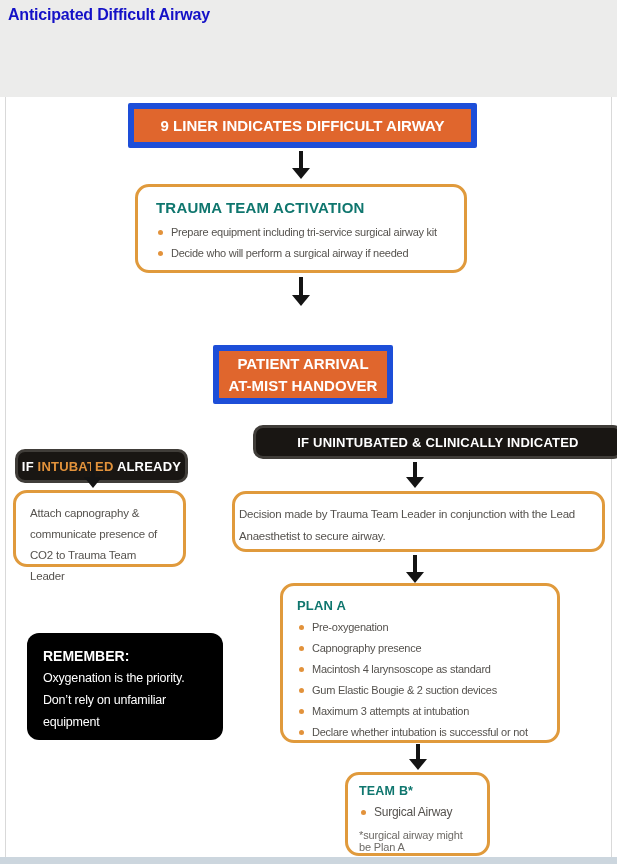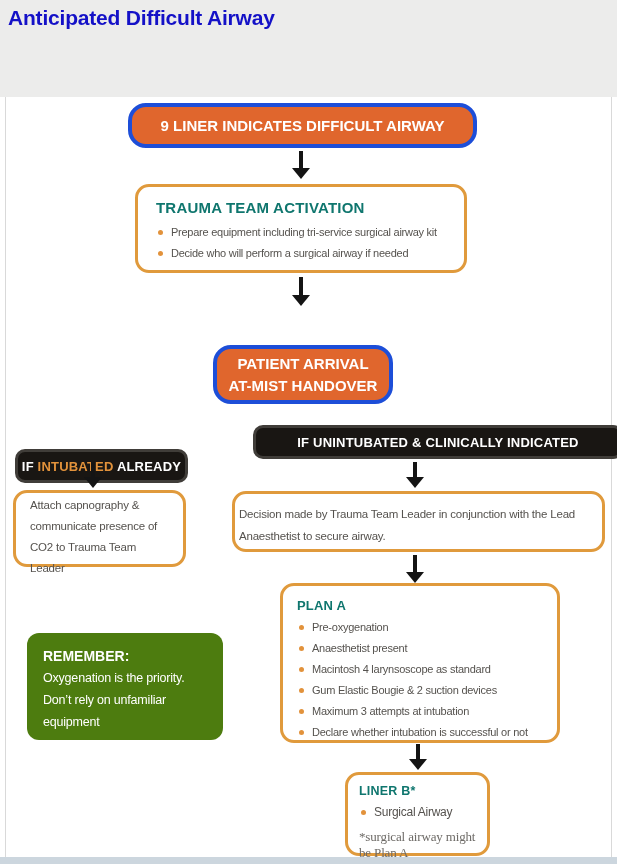--- a/index.html
+++ b/index.html
@@ -5,31 +5,31 @@
   html,body{margin:0;padding:0;}
   body{
     font-family:"Liberation Sans","DejaVu Sans",sans-serif;
     background:#ffffff;
   }
   #stage{
     position:relative;width:617px;height:864px;background:#ffffff;overflow:hidden;
   }
   .topband{position:absolute;left:0;top:0;width:617px;height:97px;background:#ececeb;}
   .page-title{
-    position:absolute;left:8px;top:6px;font-size:21px;font-weight:bold;color:#1411c7;
+    position:absolute;left:8px;top:6px;font-size:16px;font-weight:bold;color:#1411c7;
     letter-spacing:-0.2px;
   }
   .panel{
     position:absolute;left:5px;top:97px;width:605px;height:760px;background:#ffffff;
     border-left:1px solid #d9d9d9;border-right:1px solid #d9d9d9;
   }
   .bottomband{position:absolute;left:0;top:857px;width:617px;height:7px;background:#ccd6de;}
 
   .obox{
-    position:absolute;background:#e0662d;border:4px solid #1d4ed8;border-radius:18px;
+    position:absolute;background:#e0662d;border:6px solid #1d4ed8;border-radius:2px;
     color:#ffffff;font-weight:bold;display:flex;align-items:center;justify-content:center;
     text-align:center;box-sizing:border-box;
   }
   .kbox{
     position:absolute;background:#191613;border:3px solid #403d39;border-radius:10px;
     color:#ffffff;font-weight:bold;display:flex;align-items:center;justify-content:center;
     text-align:center;box-sizing:border-box;font-size:13px;letter-spacing:0.2px;
   }
   .kbox .hl{color:#e2923b;}
   .wbox{
@@ -48,26 +48,26 @@
     content:"";position:absolute;left:2px;top:8px;width:5px;height:5px;border-radius:3px;
     background:#e2923b;
   }
   .arrow{position:absolute;width:20px;display:flex;flex-direction:column;align-items:center;}
   .arrow .stem{width:4px;flex:1;background:#141414;}
   .arrow .head{
     width:0;height:0;border-left:9px solid transparent;border-right:9px solid transparent;
     border-top:11px solid #141414;
   }
   .remember{
-    position:absolute;background:#4d7c0f;border-radius:12px;color:#ffffff;
+    position:absolute;background:#000000;border-radius:12px;color:#ffffff;
     box-sizing:border-box;padding:12px 16px;
   }
   .remember .rtitle{font-weight:bold;font-size:14px;line-height:22px;}
   .remember .rline{font-size:12.5px;letter-spacing:-0.2px;line-height:22px;}
-  .footnote{font-size:13px;letter-spacing:-0.15px;color:#6d6a66;margin-top:6px;font-family:Liberation Serif, serif;}
+  .footnote{font-size:11px;letter-spacing:-0.15px;color:#6d6a66;margin-top:6px;}
 </style>
 </head>
 <body>
 
 <div id="stage">
 
   <div class="topband"></div>
   <div class="page-title">Anticipated Difficult Airway</div>
   <div class="panel"></div>
   <div class="bottomband"></div>
@@ -111,58 +111,58 @@
 
   <div class="arrow" style="left:83px;top:462px;height:26px;">
     <div class="stem"></div>
     <div class="head"></div>
   </div>
   <div class="arrow" style="left:405px;top:462px;height:26px;">
     <div class="stem"></div>
     <div class="head"></div>
   </div>
 
-  <div class="wbox" style="left:13px;top:490px;width:173px;height:77px;padding:2px 14px;font-size:11.5px;letter-spacing:-0.2px;line-height:21px;">
+  <div class="wbox" style="left:13px;top:490px;width:173px;height:77px;padding:10px 14px;font-size:11.5px;letter-spacing:-0.2px;line-height:21px;">
     <span>Attach capnography &amp; communicate presence of CO2 to Trauma Team Leader</span>
   </div>
 
   <div class="wbox" style="left:232px;top:491px;width:373px;height:61px;padding:9px 4px;font-size:11.5px;letter-spacing:-0.2px;line-height:22px;">
     <span>Decision made by Trauma Team Leader in conjunction with the Lead Anaesthetist to secure airway.</span>
   </div>
 
   <div class="arrow" style="left:405px;top:555px;height:28px;">
     <div class="stem"></div>
     <div class="head"></div>
   </div>
 
   <div class="wbox" style="left:280px;top:583px;width:280px;height:160px;padding:12px 14px;">
     <h3 style="font-size:13px;margin-bottom:2px;">PLAN A</h3>
     <ul class="bullets">
       <li>Pre-oxygenation</li>
-      <li>Anaesthetist present</li>
+      <li>Capnography presence</li>
       <li>Macintosh 4 larynsoscope as standard</li>
       <li>Gum Elastic Bougie &amp; 2 suction devices</li>
       <li>Maximum 3 attempts at intubation</li>
       <li>Declare whether intubation is successful or not</li>
     </ul>
   </div>
 
   <div class="remember" style="left:27px;top:633px;width:196px;height:107px;">
     <div class="rtitle">REMEMBER:</div>
     <div class="rline">Oxygenation is the priority.</div>
     <div class="rline">Don’t rely on unfamiliar</div>
     <div class="rline">equipment</div>
   </div>
 
   <div class="arrow" style="left:408px;top:744px;height:26px;">
     <div class="stem"></div>
     <div class="head"></div>
   </div>
 
   <div class="wbox" style="left:345px;top:772px;width:145px;height:84px;padding:9px 11px;">
-    <h3 style="font-size:12.5px;margin-bottom:1px;">LINER B*</h3>
+    <h3 style="font-size:12.5px;margin-bottom:1px;">TEAM B*</h3>
     <ul class="bullets">
       <li style="font-size:12px;">Surgical Airway</li>
     </ul>
     <div class="footnote">*surgical airway might be Plan A</div>
   </div>
 
 </div>
 
 </body></html>

